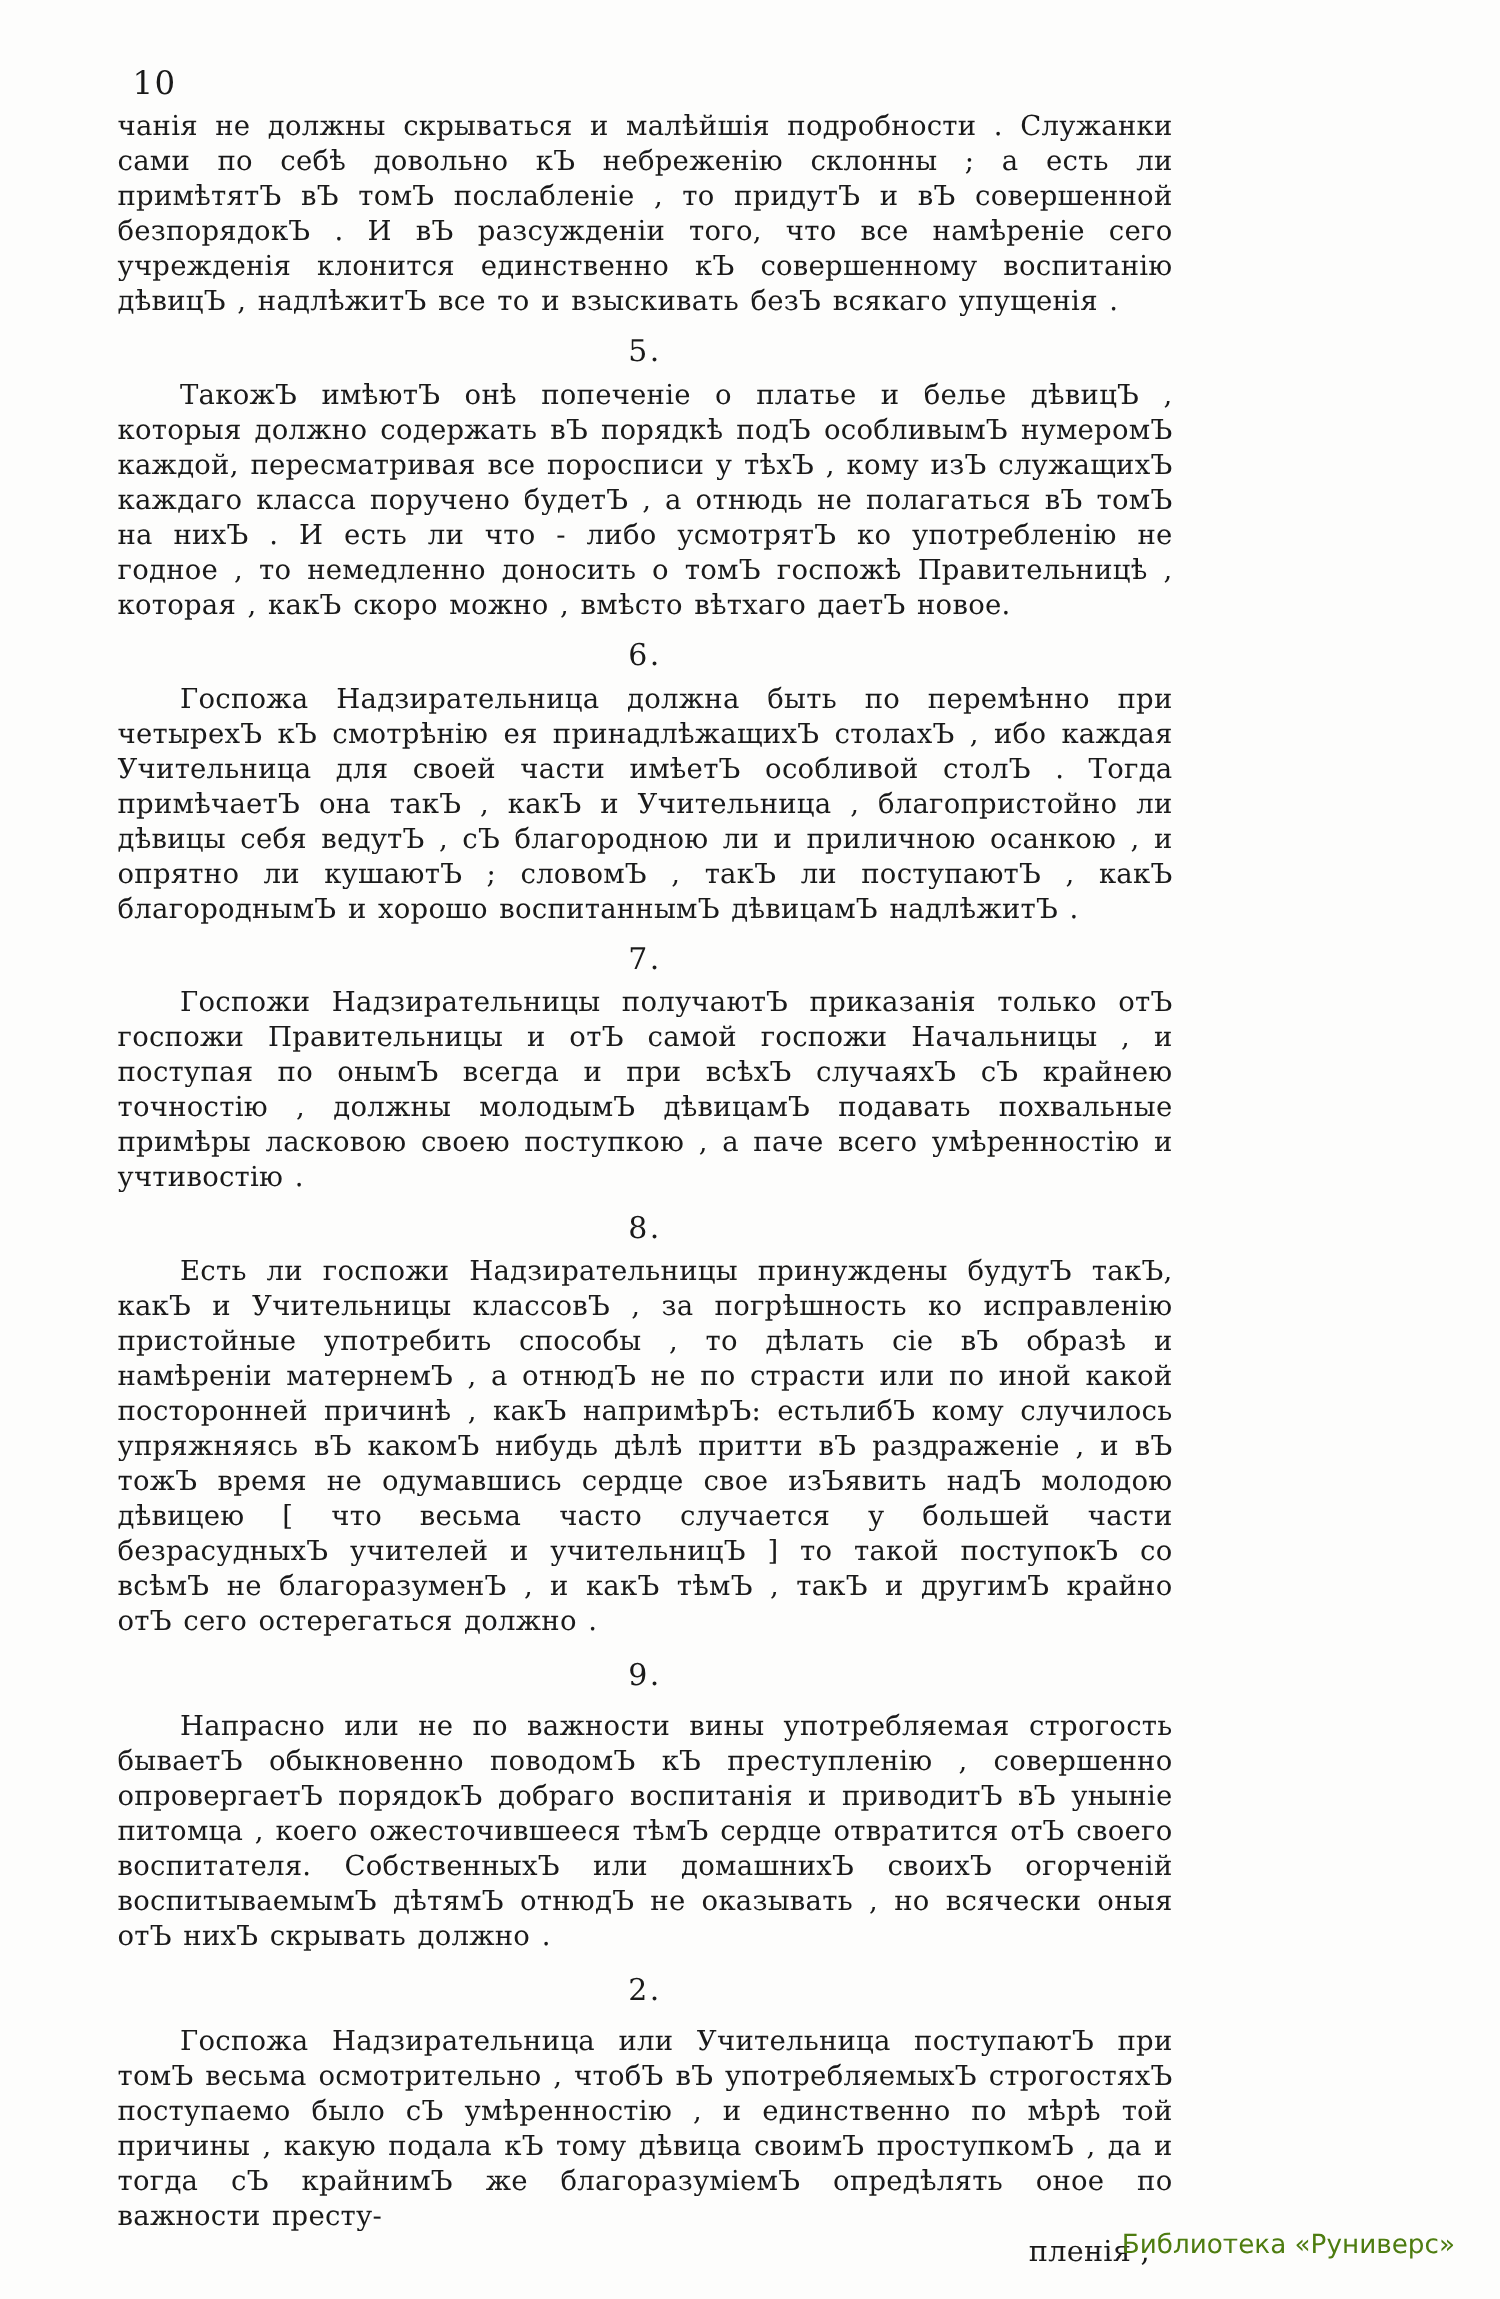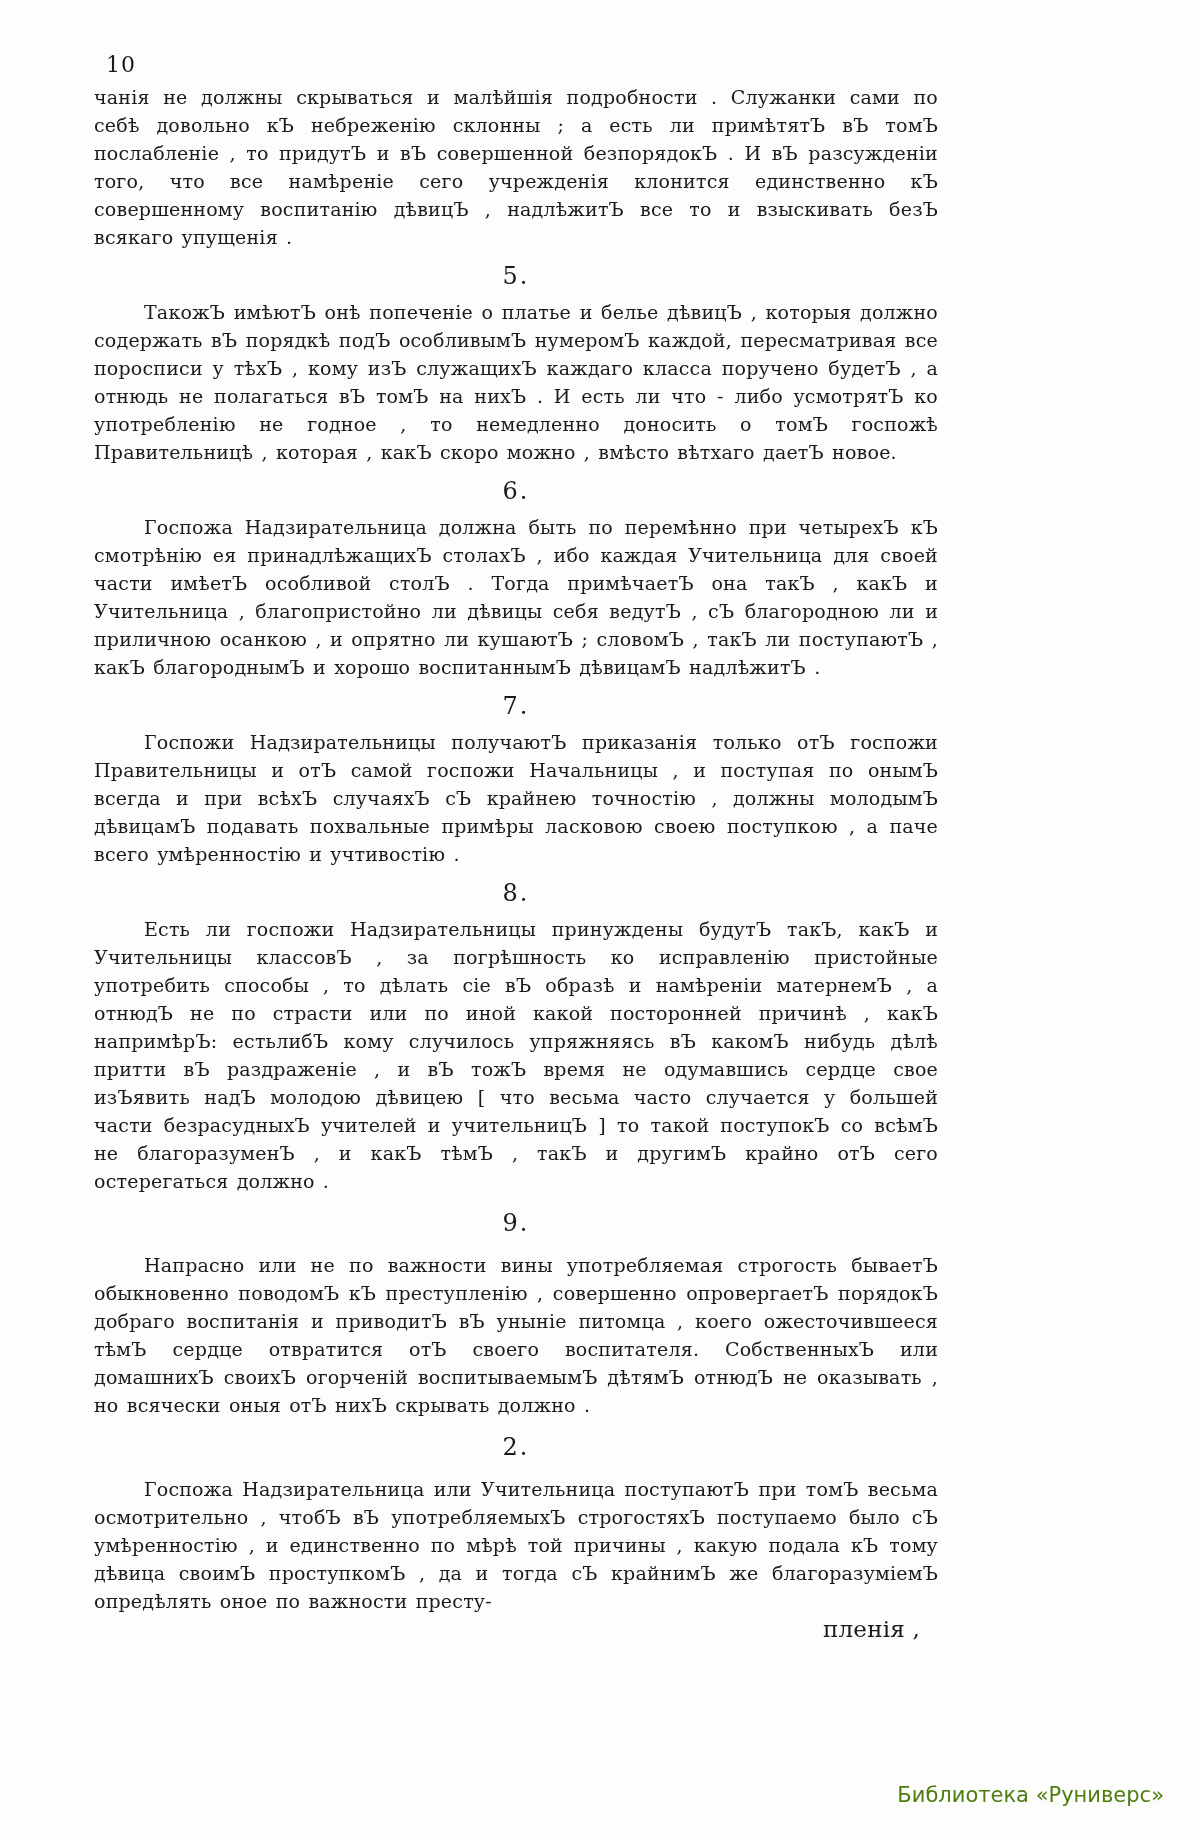--- a/index.html
+++ b/index.html
@@ -14,26 +14,26 @@
     margin: 0 auto;
     background: #fdfdfc;
     color: #1a1a1a;
     font-family: "DejaVu Serif", "Liberation Serif", serif;
     overflow: hidden;
   }
   .text-block {
     padding: 52px 262px 0 94px; 
   }
   .page-number {
-    font-size: 22px;
+    font-size: 26px;
     letter-spacing: 1px;
     margin: 0 0 6px 12px;
   }
   .par {
-    font-size: 19px;
+    font-size: 22px;
     line-height: 28px;
     text-align: justify;
     word-spacing: 2px;
     letter-spacing: 0.2px;
     margin: 0;
   }
   .par.indent {
     text-indent: 50px;
   }
   .sec-num {

